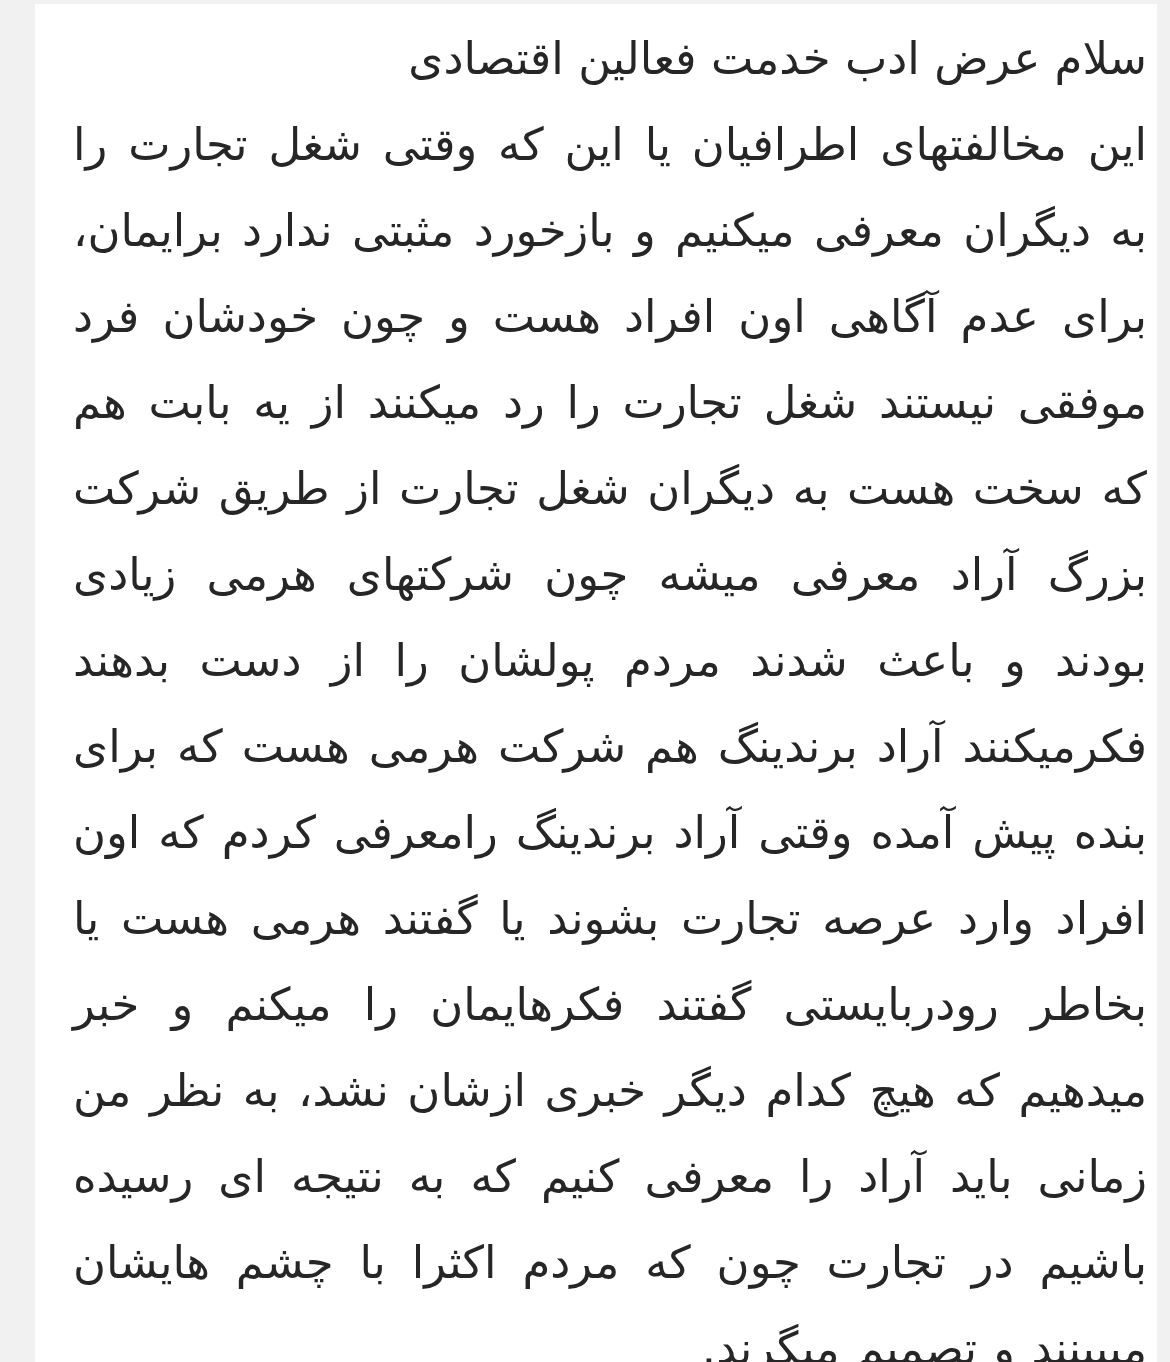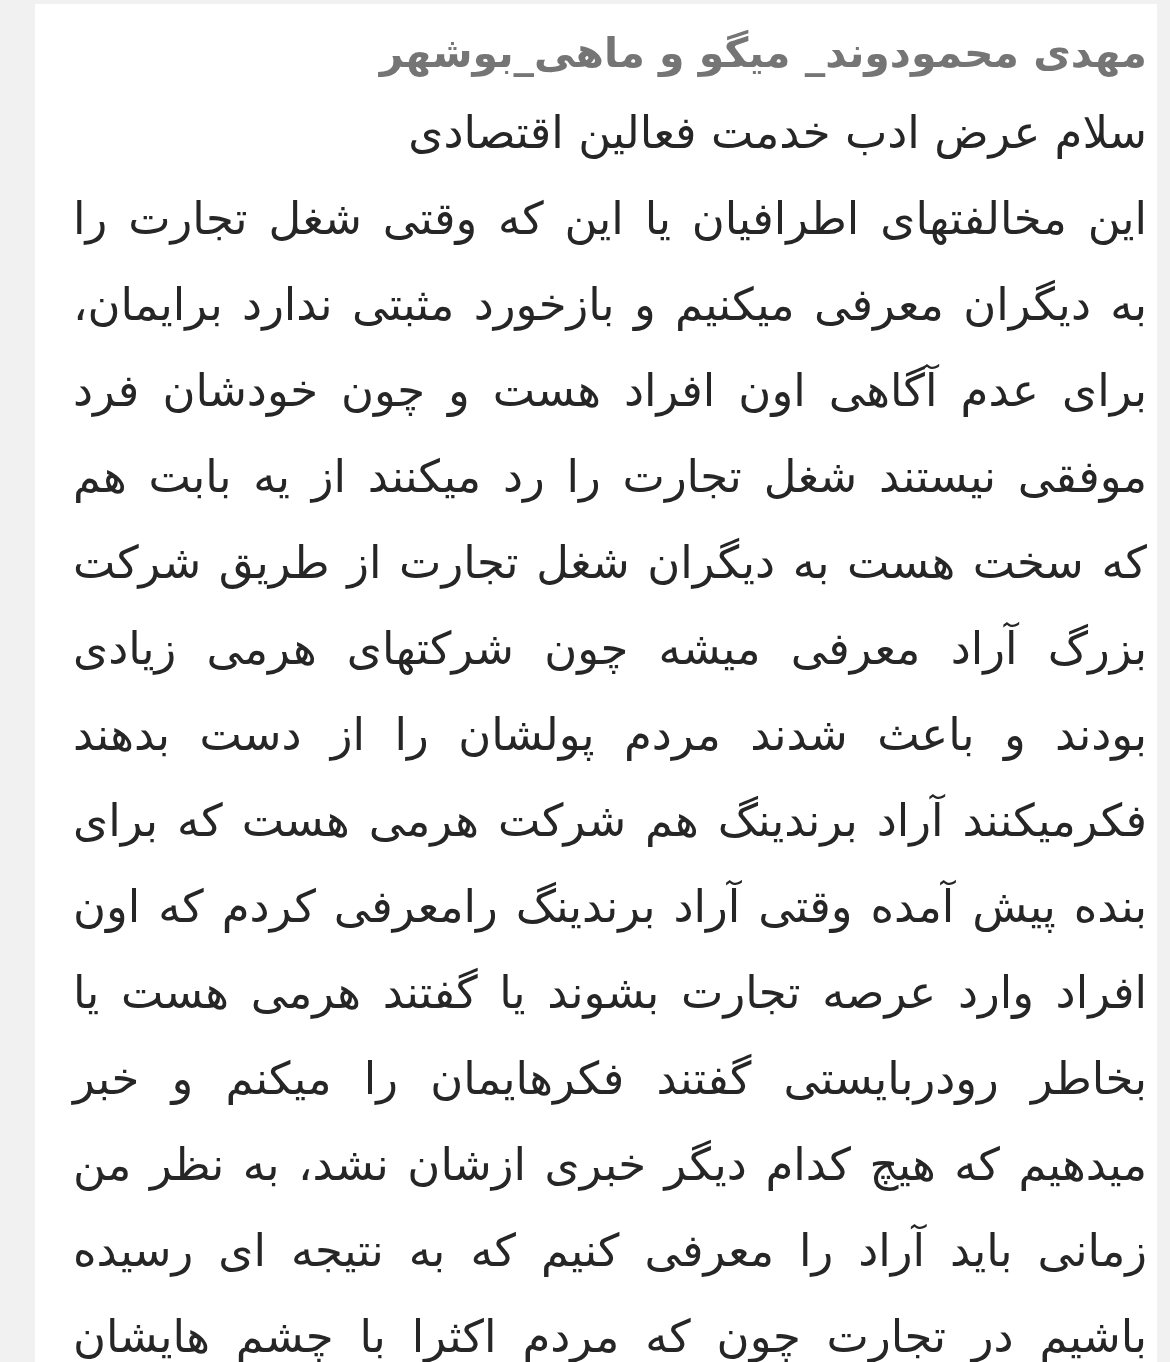--- a/index.html
+++ b/index.html
@@ -49,17 +49,16 @@
     text-align: justify;
     text-justify: inter-word;
     word-spacing: 2px;
   }
 </style>
 </head>
 <body>
 
 <div class="page">
   <div class="card">
-    <h2 class="author">مهدی محمودوند_ میگو و ماهی_بوشهر</h2>
     <p class="greeting">سلام عرض ادب خدمت فعالین اقتصادی</p>
     <p class="body-text">این مخالفتهای اطرافیان یا این که وقتی شغل تجارت را به دیگران معرفی میکنیم و بازخورد مثبتی ندارد برایمان، برای عدم آگاهی اون افراد هست و چون خودشان فرد موفقی نیستند شغل تجارت را رد میکنند از یه بابت هم که سخت هست به دیگران شغل تجارت از طریق شرکت بزرگ آراد معرفی میشه چون شرکتهای هرمی زیادی بودند و باعث شدند مردم پولشان را از دست بدهند فکرمیکنند آراد برندینگ هم شرکت هرمی هست که برای بنده پیش آمده وقتی آراد برندینگ رامعرفی کردم که اون افراد وارد عرصه تجارت بشوند یا گفتند هرمی هست یا بخاطر رودربایستی گفتند فکرهایمان را میکنم و خبر میدهیم که هیچ کدام دیگر خبری ازشان نشد، به نظر من زمانی باید آراد را معرفی کنیم که به نتیجه ای رسیده باشیم در تجارت چون که مردم اکثرا با چشم هایشان میبینند و تصمیم میگرند.</p>
   </div>
 </div>
 
 </body></html>

